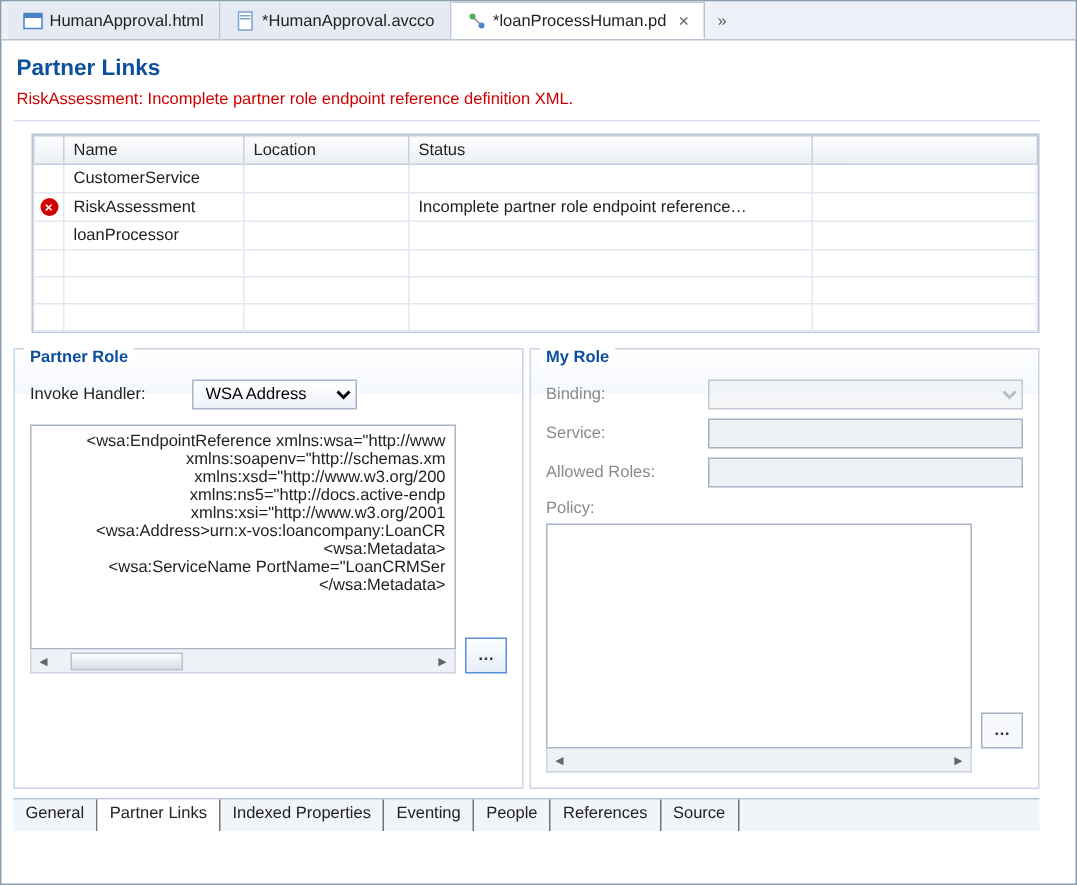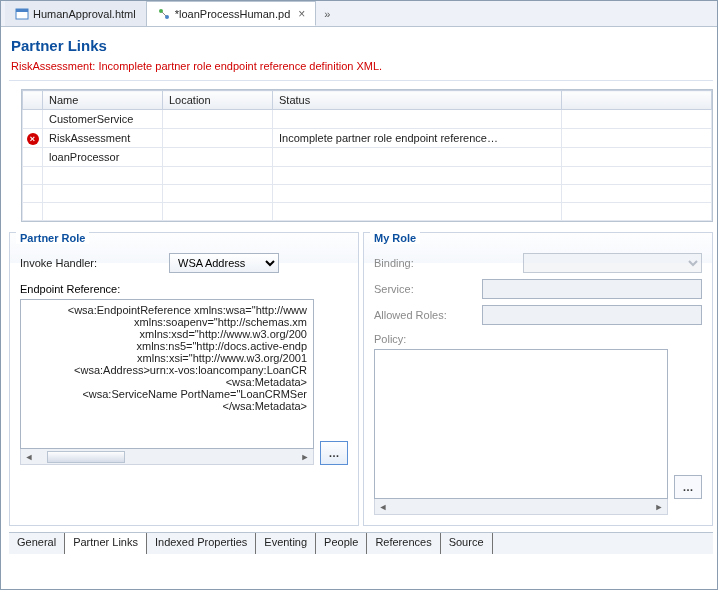--- a/index.html
+++ b/index.html
@@ -7,42 +7,42 @@
   
   
   .tabrow { display: flex; align-items: stretch; background: #eef2f8; height: 26px; border-bottom: 1px solid #b9c4d2; padding-left: 4px; overflow: hidden; }
   .tab { display: flex; align-items: center; gap: 4px; padding: 0 10px; border-right: 1px solid #b9c4d2; background: #e6ebf3; color: #222; cursor: default; position: relative; }
   .tab.active { background: #fff; border-top: 1px solid #b9c4d2; border-bottom: 1px solid #fff; text-align: center; }
   .tab .ico { width: 14px; height: 14px; display: inline-block; }
   .tab .close { font-family: Arial; font-size: 12px; color: #666; margin-left: 4px; }
   .tabrow .overflow { padding: 0 8px; display:flex; align-items:center; color:#555; }
   
   
-  .page { flex: 1; display: flex; flex-direction: column; padding: 6px 4px 0 8px; overflow:hidden; }
+  .page { flex: 1; display: flex; flex-direction: column; padding: 6px 24px 0 8px; overflow:hidden; }
   .title { color: #0b4f9e; font-size: 15px; font-weight: bold; padding: 4px 2px 6px 2px; border-bottom: 0px; }
   .warn { color: #d10000; padding: 0 2px 8px 2px; border-bottom: 1px solid #d9e2ee; }
   
   
   .tbl-wrap { border: 1px solid #b9c4d2; margin: 8px 0 10px 12px; }
   table.grid { width: 100%; border-collapse: collapse; background:#fff; }
   table.grid th { text-align:left; font-weight: normal; background: linear-gradient(#fdfdfd,#ebeff5); border:1px solid #c7d0de; padding:3px 6px; color:#222; }
   table.grid td { border:1px solid #e2e7ef; padding:3px 6px; height:18px; color:#222; }
   table.grid td.iconcell { width:18px; text-align:center; padding:0; }
   .err-dot { display:inline-block; width:12px; height:12px; border-radius:50%; background:#d10000; color:#fff; font-size:9px; line-height:12px; text-align:center; font-weight:bold; }
   
   
   .two-col { display:flex; gap:4px; }
   .panel { flex:1; border:1px solid #ccd5e3; position:relative; padding:14px 10px 10px 10px; background:linear-gradient(#fefeff,#f5f8fc 30px,#fff 30px); }
   .panel > .legend { position:absolute; top:-1px; left:6px; background:transparent; color:#0b4f9e; font-weight:bold; padding:0 4px; background:#fff; }
   
   .form-row { display:flex; align-items:center; gap:8px; margin:6px 0; }
   .form-row label { width:100px; color:#222; }
   .form-row.disabled label { color:#8a8a8a; }
   select, input[type=text] { border:1px solid #a9b4c4; background:#fff; padding:2px 4px; height:20px; min-width:110px; }
-  select { background:linear-gradient(#fff,#eef2f8);margin-left:41px; }
+  select { background:linear-gradient(#fff,#eef2f8); }
   .wide-input { flex:1; }
   input[disabled], select[disabled]{ background:#eef1f5; color:#9aa3af; }
   
   
   .code-box { width:100%; height:150px; border:1px solid #a9b4c4; overflow:auto; padding:4px 6px; white-space:pre; font-family:inherit; color:#222; background:#fff;text-align:right; }
   .code-row { display:flex; align-items:flex-end; gap:6px; }
   .dots-btn { width:28px; height:24px; border:1px solid #5a8fd6; background:linear-gradient(#fdfeff,#e6eef9); text-align:center; line-height:20px; font-weight:bold; color:#333;}
   .dots-btn.plain { border:1px solid #a9b4c4; background:#f7f9fc; }
   
   
@@ -68,20 +68,30 @@
 
 <div class="tabrow">
   <div class="tab">
     <span class="ico">
       <svg class="svg" width="14" height="14">
           <rect x="1" y="2" width="12" height="10" fill="#fff" stroke="#4a83c8"></rect>
           <rect x="1" y="2" width="12" height="3" fill="#4a83c8"></rect>
         </svg>
     </span>
     <span>HumanApproval.html</span>
+  </div>
+  <div class="tab">
+    <span class="ico">
+      <svg class="svg" width="14" height="14">
+          <rect x="2" y="1" width="9" height="12" fill="#fff" stroke="#7aa1d2"></rect>
+          <rect x="3" y="3" width="7" height="1" fill="#7aa1d2"></rect>
+          <rect x="3" y="5" width="7" height="1" fill="#7aa1d2"></rect>
+        </svg>
+    </span>
+    <span>*HumanApproval.avcco</span>
   </div>
   <div class="tab active">
     <span class="ico">
       <svg class="svg" width="14" height="14">
           <circle cx="4" cy="4" r="2" fill="#4caf50"></circle>
           <circle cx="10" cy="10" r="2" fill="#4a83c8"></circle>
           <line x1="5" y1="5" x2="9" y2="9" stroke="#888"></line>
         </svg>
     </span>
     <span>*loanProcessHuman.pd</span>
@@ -160,21 +170,20 @@
       <span class="legend">Partner Role</span>
 
       <div class="form-row">
         <label>Invoke Handler:</label>
         <select>
           <option>WSA Address</option>
         </select>
       </div>
 
       <div style="margin-top:10px">
-        <div style="margin-bottom:4px">Endpoint Reference:</div>
         <div class="code-row">
           <div style="flex:1">
             <div class="code-box">&lt;wsa:EndpointReference xmlns:wsa="http://www
                 xmlns:soapenv="http://schemas.xm
                 xmlns:xsd="http://www.w3.org/200
                 xmlns:ns5="http://docs.active-endp
                 xmlns:xsi="http://www.w3.org/2001
     &lt;wsa:Address&gt;urn:x-vos:loancompany:LoanCR
     &lt;wsa:Metadata&gt;
         &lt;wsa:ServiceName PortName="LoanCRMSer

